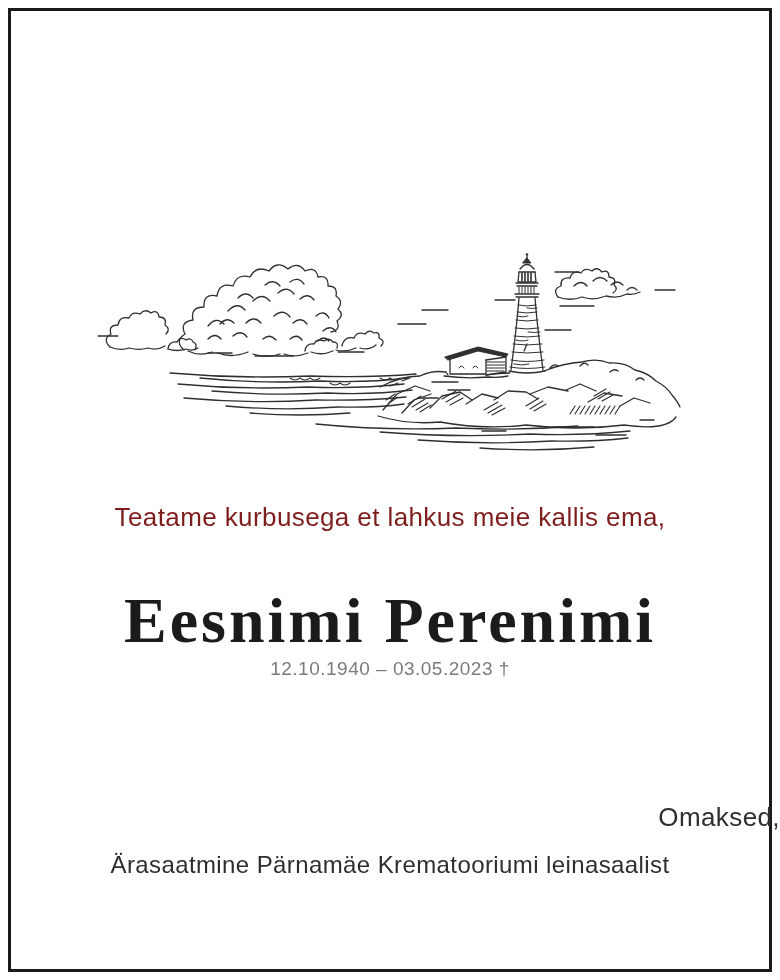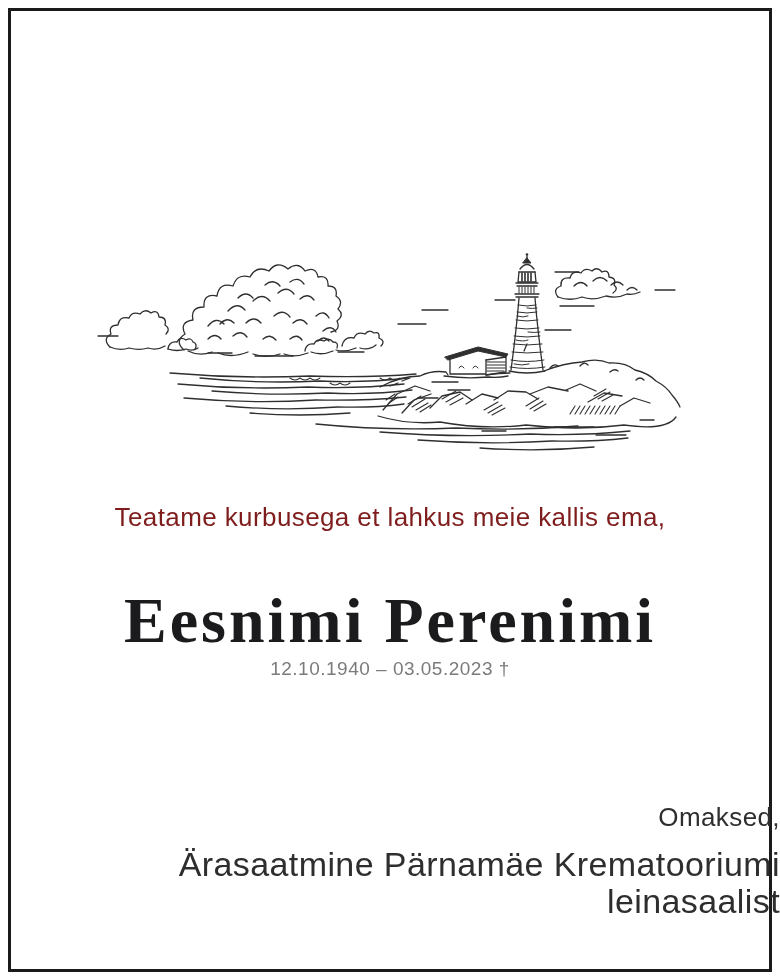--- a/index.html
+++ b/index.html
@@ -71,25 +71,24 @@
   .signature {
     top: 800px;
     font-size: 26px;
     line-height: 34px;
     color: #2e2e2e;
     letter-spacing: 0.4px;
     text-align: right;
   }
   .ceremony {
     top: 846px;
-    font-size: 34px;
+    font-size: 24px;
     line-height: 37px;
     color: #2e2e2e;
     letter-spacing: 0.4px;
-    text-align: right;
   }
 </style>
 </head>
 <body>
 
 <div>
 
   <div class="frame"></div>
 
   <div class="centered quote">

